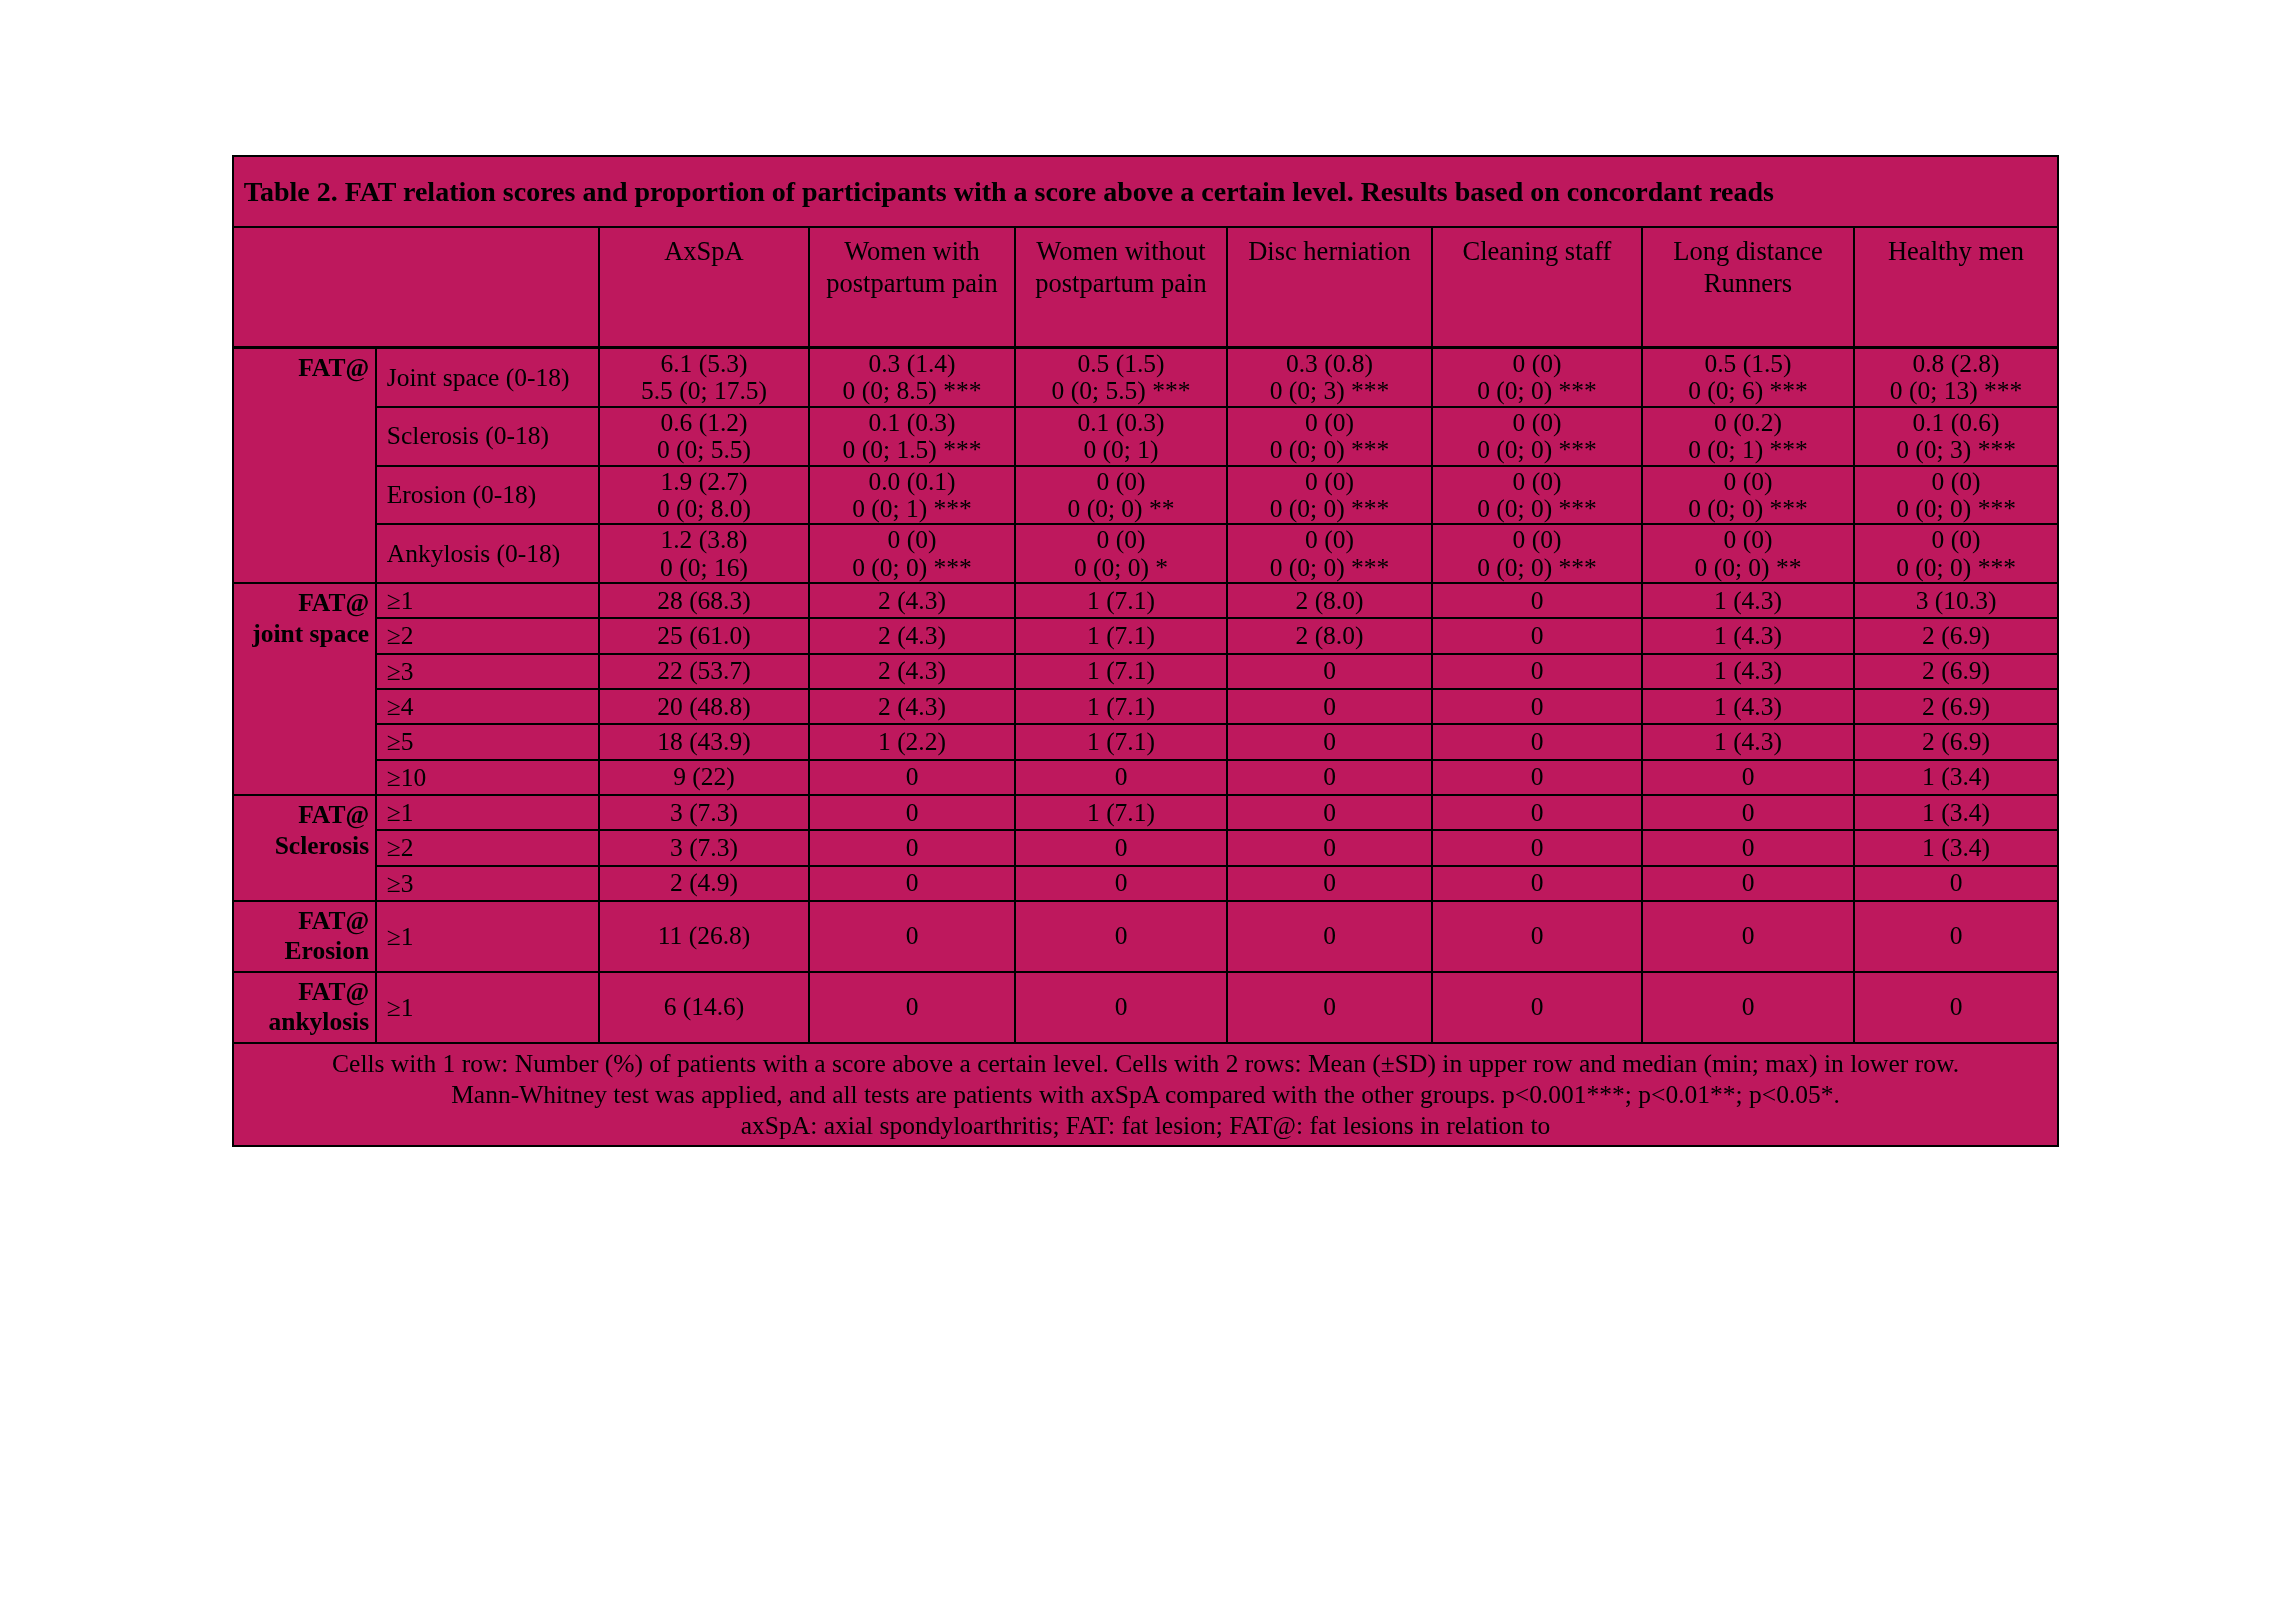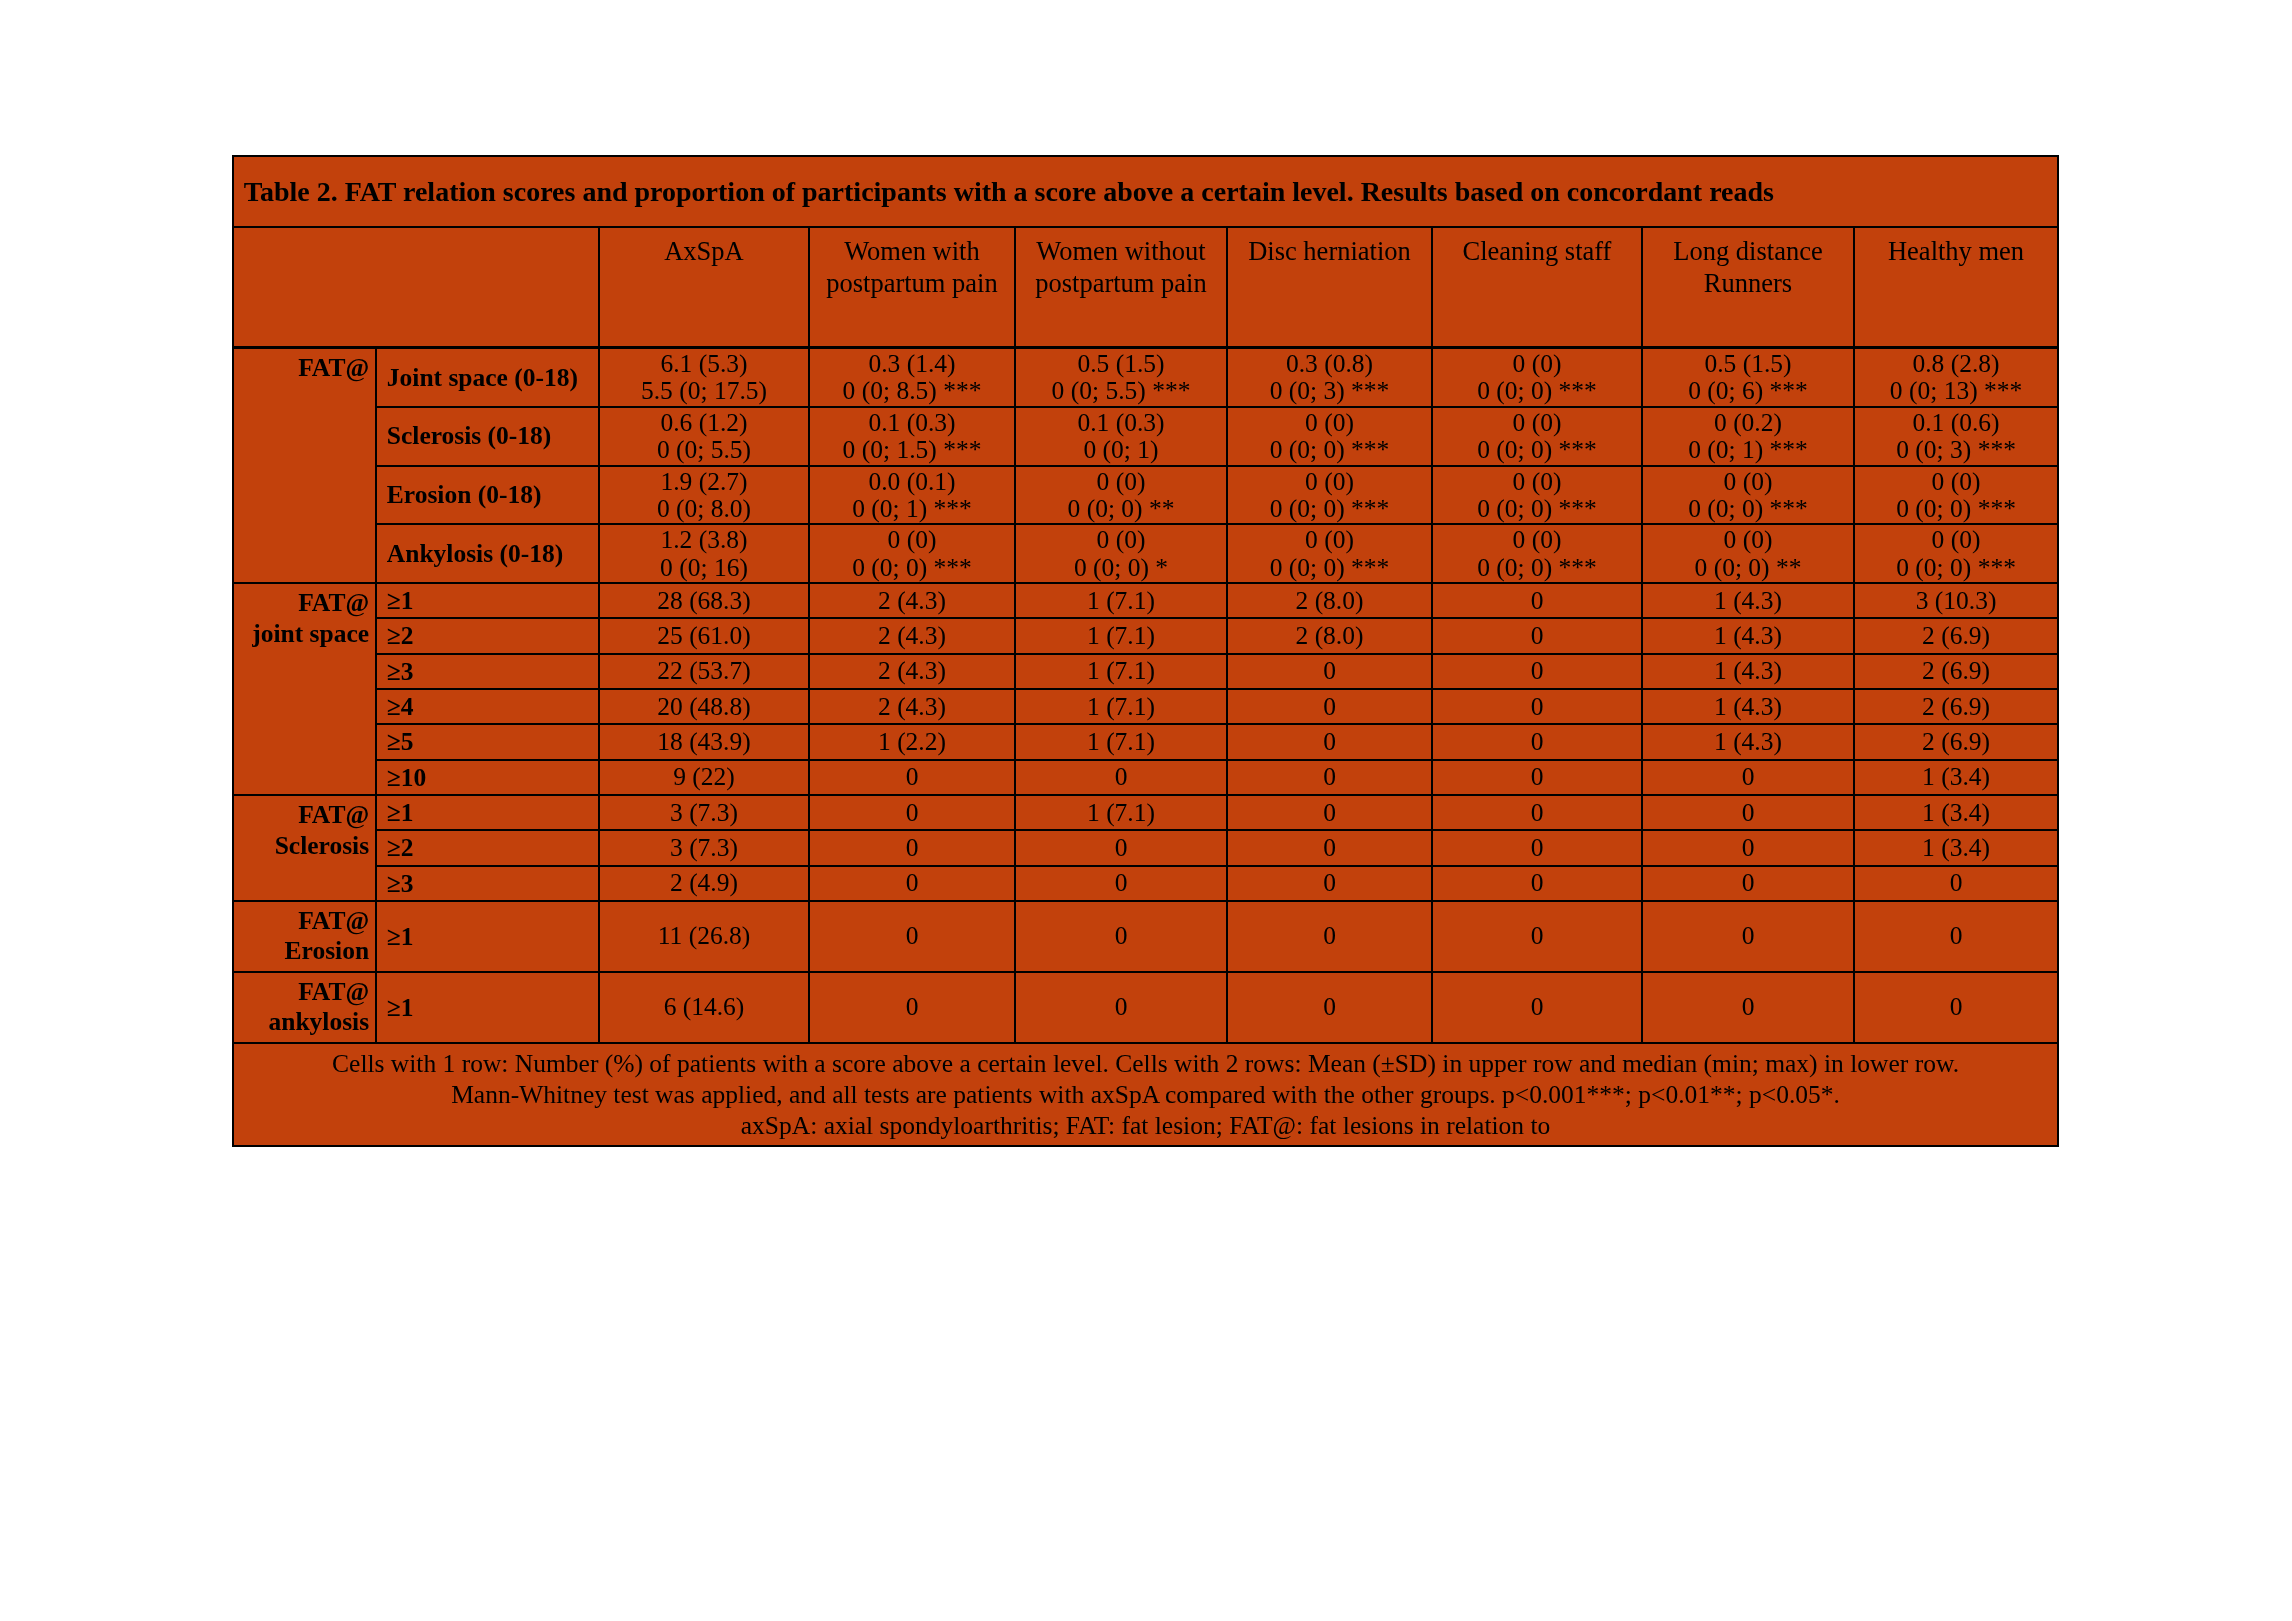--- a/index.html
+++ b/index.html
@@ -15,21 +15,21 @@
     color: #000000;
   }
   table.fat-table {
     position: absolute;
     left: 232px;
     top: 155px;
     width: 1824px;
     border-collapse: collapse;
     table-layout: fixed;
     border: 2.9px solid #000000;
-    background: #c2410c;
+    background: #be185d;
   }
   table.fat-table td {
     border: 2.9px solid #000000;
     font-size: 25.5px;
     overflow: hidden;
   }
   tr.title-row td {
     height: 69px;
     font-size: 28px;
     font-weight: bold;
@@ -50,21 +50,21 @@
   td.group-cell {
     vertical-align: top;
     text-align: right;
     font-weight: bold;
     padding: 3.9px 5.9px 3.9px 9.8px;
     line-height: 1.2;
   }
   td.label-cell {
     vertical-align: middle;
     text-align: left;
-    font-weight: bold;
+    font-weight: normal;
     padding: 2px 5.9px 2px 9.8px;
     line-height: 1.15;
   }
   td.data-cell {
     vertical-align: middle;
     text-align: center;
     font-weight: normal;
     padding: 1px 3.9px;
   }
   td.data-cell .line {

